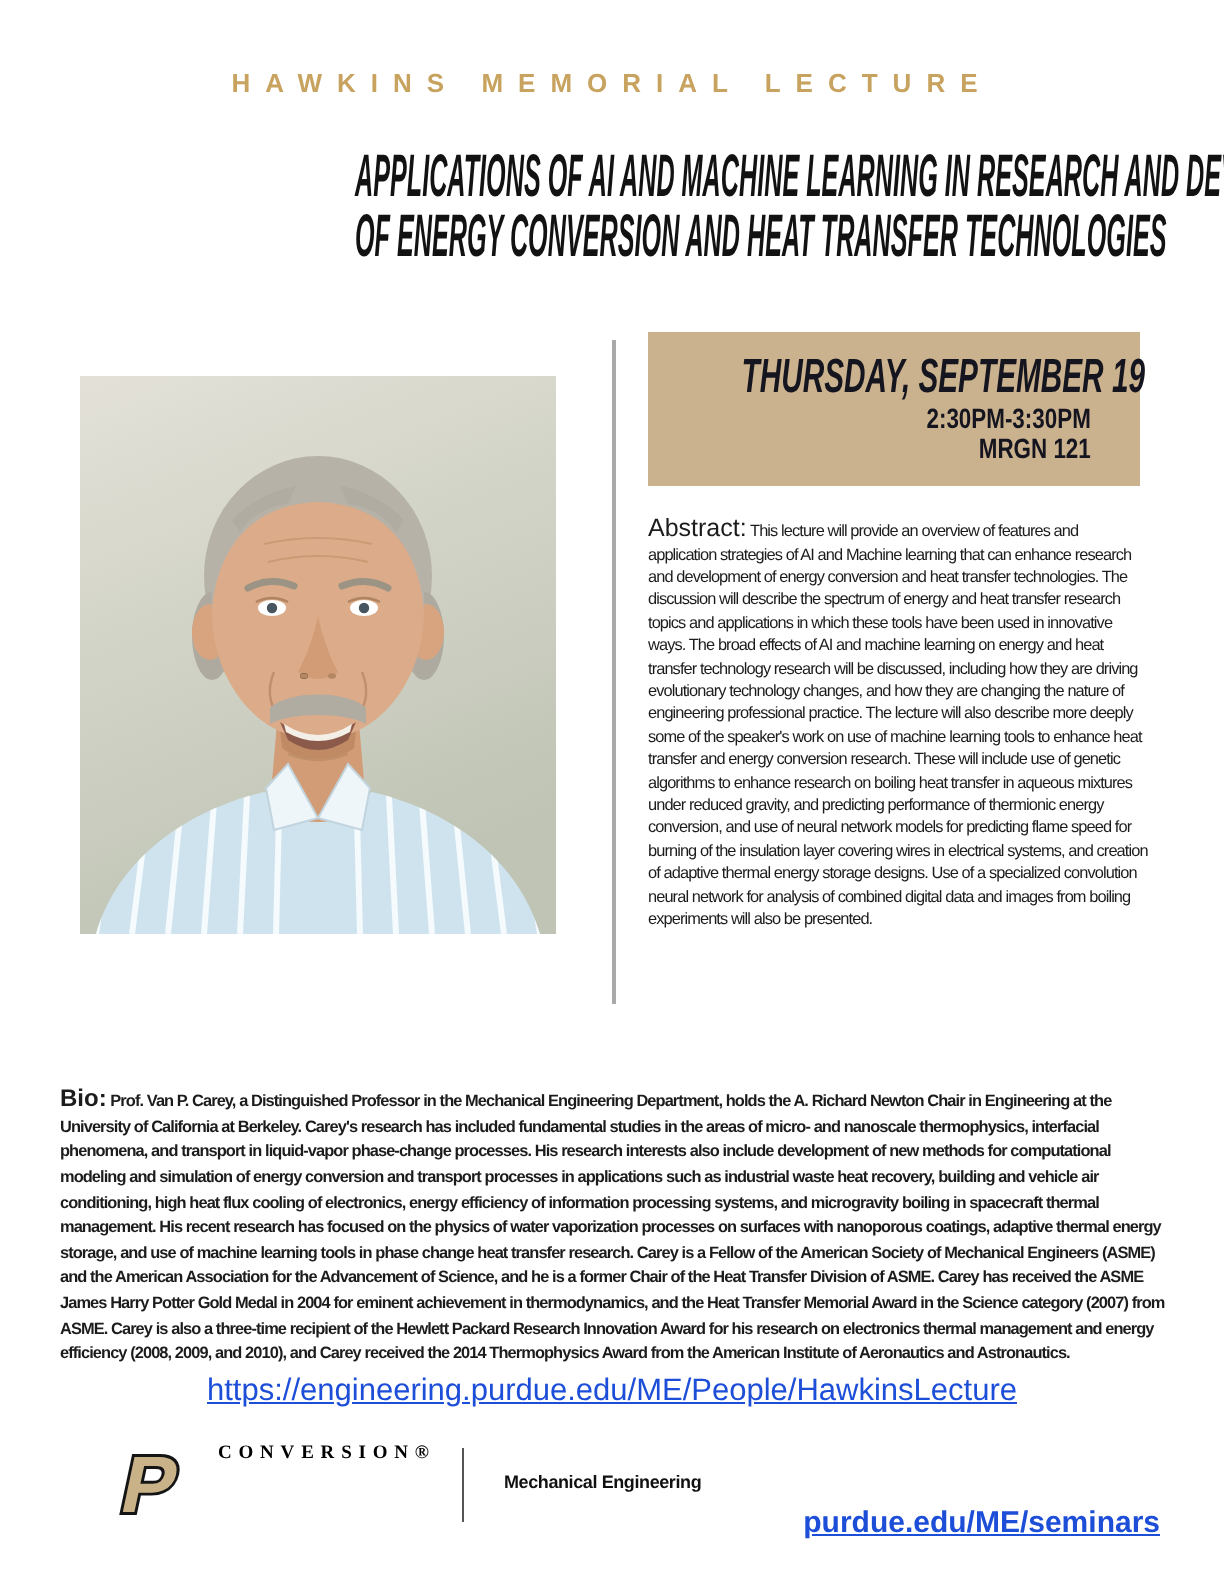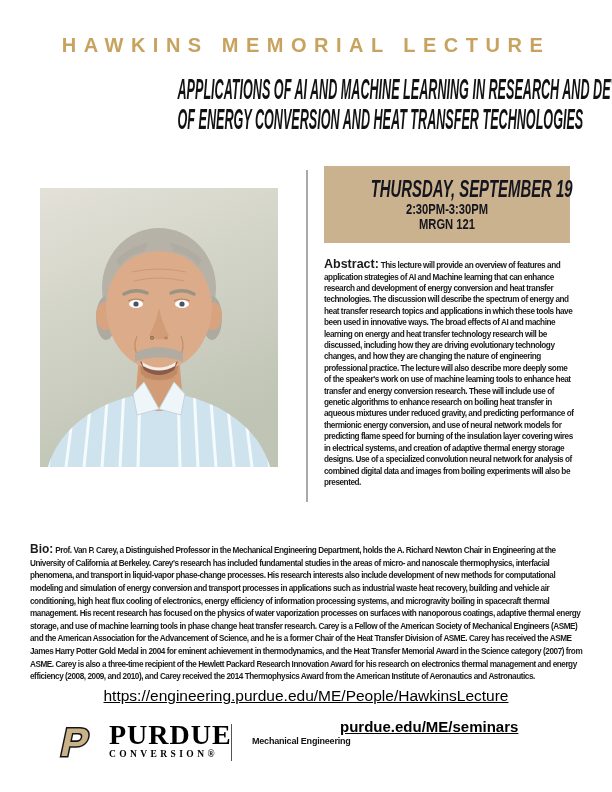--- a/index.html
+++ b/index.html
@@ -1,60 +1,60 @@
 <!DOCTYPE html>
 <html><head>
 <meta charset="utf-8">
 <style>
   html,body{margin:0;padding:0;}
   body{width:612px;height:792px;position:relative;background:#ffffff;
        font-family:"Liberation Sans",sans-serif;overflow:hidden;color:#1c1c1c;}
 
   .eyebrow{position:absolute;top:34px;left:0;right:0;text-align:center;
-           color:#C7A35F;font-weight:bold;font-size:20px;letter-spacing:7.5px;}
+           color:#C7A35F;font-weight:bold;font-size:13px;letter-spacing:7.5px;}
 
   .title{position:absolute;top:74px;left:0;right:0;color:#121212;
          font-weight:bold;font-style:italic;}
   .title-line{display:block;white-space:nowrap;text-align:center;
               font-size:30px;line-height:30px;transform:scaleX(0.42);}
 
   .portrait{position:absolute;left:40px;top:188px;width:238px;height:279px;}
   .portrait svg{display:block;width:100%;height:100%;}
 
   .v-divider{position:absolute;left:306px;top:170px;width:2px;height:332px;background:#a9a9a9;}
 
   .event-box{position:absolute;left:324px;top:166px;width:246px;background:#CBB28E;
-             text-align:center;color:#15151f;padding:10px 0 11px 0;}
+             text-align:right;color:#15151f;padding:10px 0 11px 0;}
   .event-date{display:block;white-space:nowrap;font-size:24px;line-height:26px;
               font-weight:bold;font-style:italic;transform:scaleX(0.62);}
   .event-sub{display:block;white-space:nowrap;font-size:14px;line-height:15px;
              font-weight:bold;transform:scaleX(0.80);}
 
   .abstract{position:absolute;left:324px;top:251px;width:250px;
-            font-size:8.2px;font-weight:bold;letter-spacing:-0.45px;
+            font-size:8.2px;font-weight:normal;letter-spacing:-0.45px;
             line-height:11.4px;text-align:left;}
   .lead{font-size:12.5px;letter-spacing:0;}
 
   .bio{position:absolute;left:30px;top:535px;width:554px;
        font-size:8.2px;font-weight:bold;letter-spacing:-0.45px;line-height:12.6px;}
   .lead-bio{font-size:12px;letter-spacing:0;}
 
   .main-link{position:absolute;top:687px;left:0;right:0;text-align:center;}
-  a.link{color:#000000;text-decoration:underline;cursor:pointer;}
+  a.link{color:#1d4ed8;text-decoration:underline;cursor:pointer;}
   .main-link a{font-size:15.5px;}
 
   .p-logo{position:absolute;left:52px;top:722px;width:50px;height:40px;}
   .wordmark{position:absolute;left:109px;top:721px;font-family:"Liberation Serif",serif;color:#000;}
   .wordmark-main{display:block;font-size:28px;font-weight:bold;line-height:27px;letter-spacing:1px;}
   .wordmark-sub{display:block;font-size:9.5px;font-weight:bold;letter-spacing:3.4px;margin-top:1px;}
 
   .footer-divider{position:absolute;left:231px;top:724px;width:1px;height:37px;background:#555;}
   .dept{position:absolute;left:240px;top:736px;font-size:9px;font-weight:bold;color:#111;
         letter-spacing:-0.2px;margin-left:12px;}
-  .seminars-link{position:absolute;left:340px;top:718px;width:240px;text-align:left;}
+  .seminars-link{position:absolute;left:340px;top:753px;width:240px;text-align:right;}
   .seminars-link a{font-size:15px;font-weight:bold;}
 </style>
 </head>
 <body>
 
 <div class="eyebrow">HAWKINS MEMORIAL LECTURE</div>
 
 <div class="title">
   <span class="title-line">APPLICATIONS OF AI AND MACHINE LEARNING IN RESEARCH AND DEVELOPMENT</span>
   <span class="title-line">OF ENERGY CONVERSION AND HEAT TRANSFER TECHNOLOGIES</span>
@@ -161,21 +161,20 @@
 
 <div class="p-logo">
   <svg viewBox="0 0 50 40" xmlns="http://www.w3.org/2000/svg">
     <g transform="skewX(-12) translate(12,0)">
       <text x="2" y="34" font-family="Liberation Sans, sans-serif" font-weight="bold" font-size="40" fill="#C9B188" stroke="#141414" stroke-width="3" paint-order="stroke">P</text>
     </g>
   </svg>
 </div>
 
 <div class="wordmark">
-  <span class="wordmark-main">PURDUE</span>
   <span class="wordmark-sub">CONVERSION®</span>
 </div>
 
 <div class="footer-divider"></div>
 
 <div class="dept">Mechanical Engineering</div>
 
 <div class="seminars-link">
   <a class="link">purdue.edu/ME/seminars</a>
 </div>

